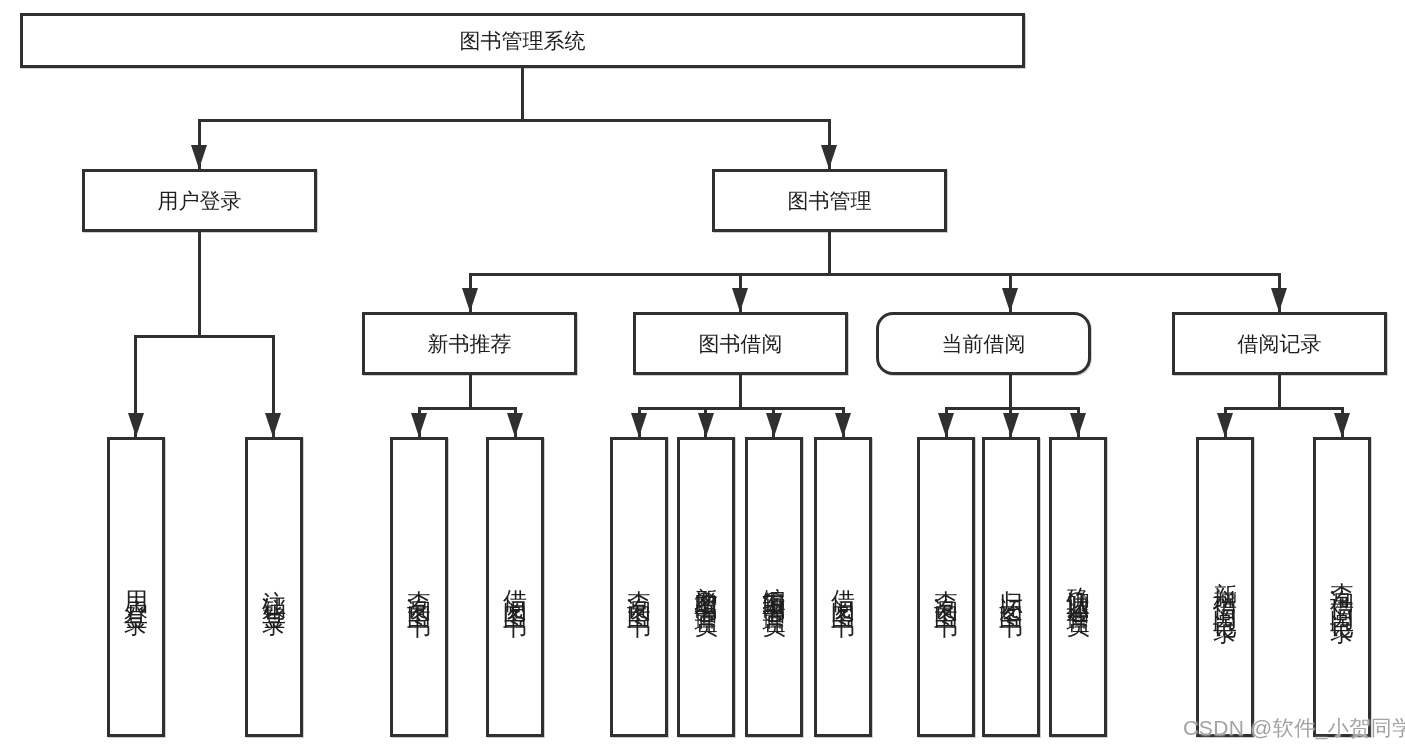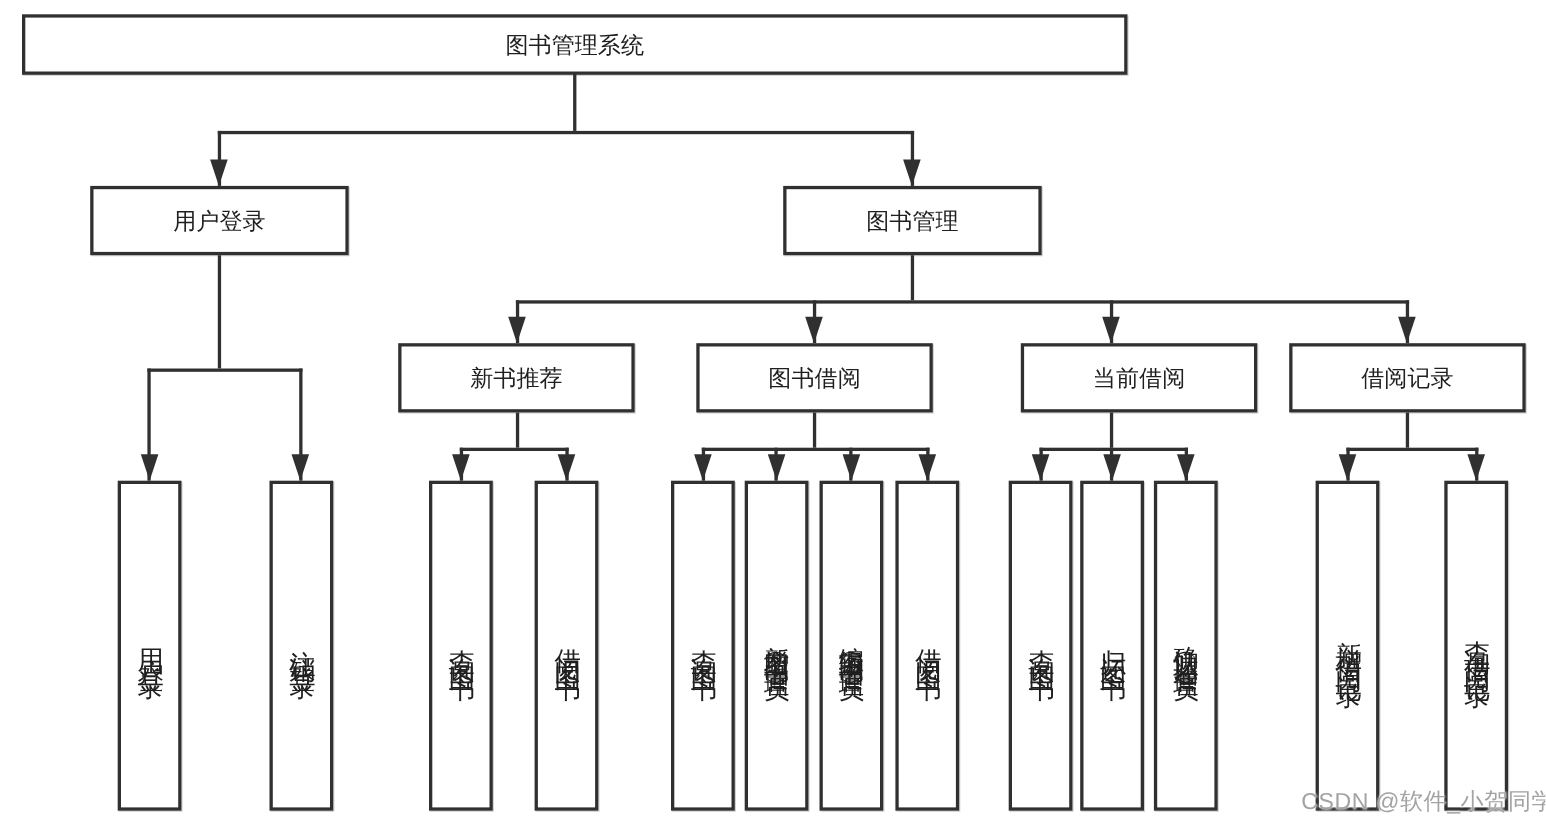--- a/index.html
+++ b/index.html
@@ -74,21 +74,21 @@
   <div class="box lv3-box" style="left:362px;">
     <span>新书推荐</span>
   </div>
 
   <div class="box mid-box" style="left:712px;top:169px;">
     <span>图书管理</span>
   </div>
   <div class="box lv3-box" style="left:633px;">
     <span>图书借阅</span>
   </div>
-  <div class="box lv3-box" style="left:928px;">
+  <div class="box lv3-box" style="left:876px;border-radius:17px;">
     <span>当前借阅</span>
   </div>
   <div class="box lv3-box" style="left:1172px;">
     <span>借阅记录</span>
   </div>
 
   <div class="box leaf" style="left:107px;">
     <span>用户登录</span>
   </div>
   <div class="box leaf" style="left:245px;">

